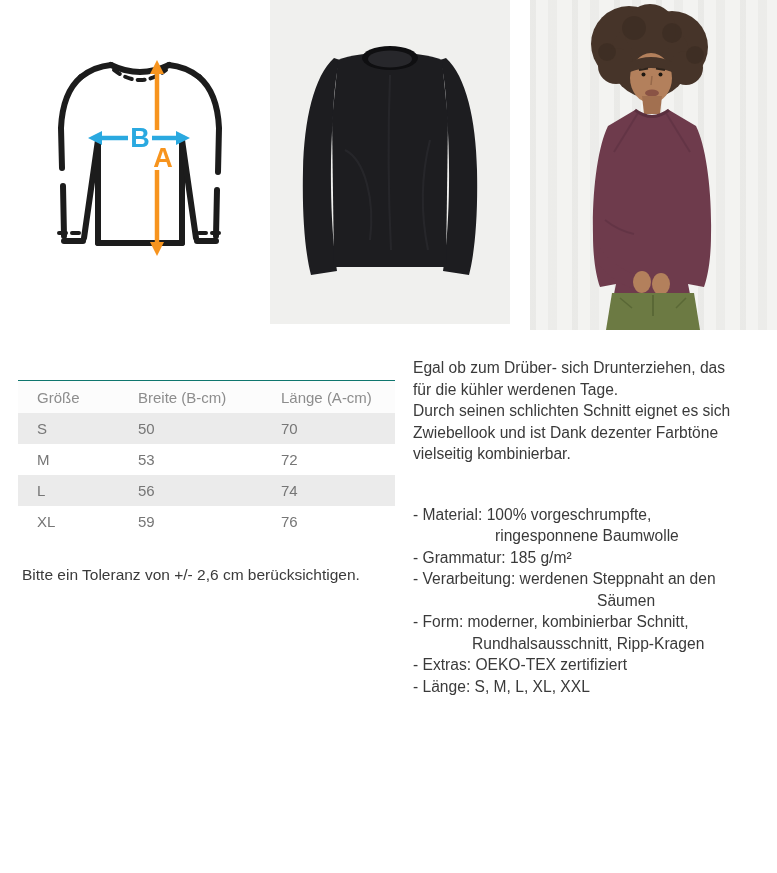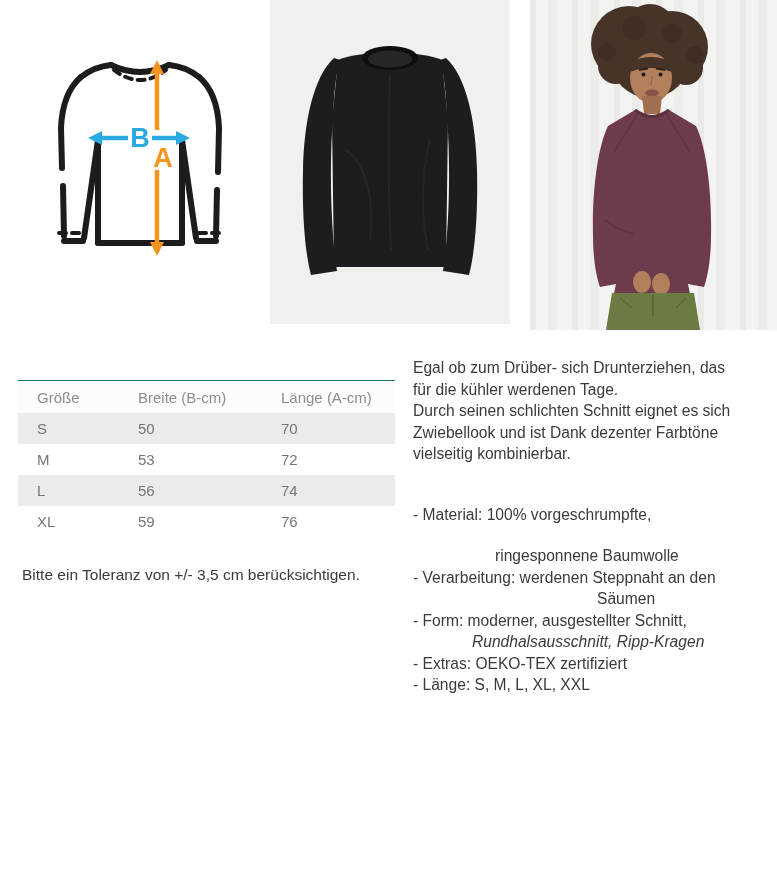--- a/index.html
+++ b/index.html
@@ -26,23 +26,23 @@
   #size-table th:first-child,#size-table td:first-child{padding-left:19px;}
   #size-table tr.stripe td{background:#ebebeb;}
 
   
   #tolerance-note{position:absolute;left:22px;top:566px;font-size:15.5px;color:#3a3a3a;white-space:nowrap;}
 
   
   #info-col{position:absolute;left:413px;top:357px;width:364px;font-size:15.6px;color:#3a3a3a;}
   #info-col .line{line-height:21.5px;white-space:nowrap;}
   #details-list{margin-top:39px;}
-  #details-list .ind-a{padding-left:82px;margin-top:20px;}
+  #details-list .ind-a{padding-left:82px;}
   #details-list .ind-b{padding-left:184px;}
-  #details-list .ind-c{padding-left:59px;font-style:italic;}
+  #details-list .ind-c{padding-left:59px;}
 </style>
 </head>
 <body>
 
 <div id="page">
 
   <div id="diagram-panel">
     <svg width="180" height="212" viewBox="0 0 180 212">
       <g fill="none" stroke="#1c1c1c" stroke-width="6" stroke-linecap="round" stroke-linejoin="round">
         <path d="M 61 15 C 50 16 40 20 31 27"></path>
@@ -178,35 +178,36 @@
         <td>74</td>
       </tr>
       <tr>
         <td>XL</td>
         <td>59</td>
         <td>76</td>
       </tr>
     </tbody>
   </table>
 
-  <div id="tolerance-note">Bitte ein Toleranz von +/- 3,5 cm berücksichtigen.</div>
+  <div id="tolerance-note">Bitte ein Toleranz von +/- 2,6 cm berücksichtigen.</div>
 
   <div id="info-col">
     <div id="description">
       <div class="line">Egal ob zum Drüber- sich Drunterziehen, das</div>
       <div class="line">für die kühler werdenen Tage.</div>
       <div class="line">Durch seinen schlichten Schnitt eignet es sich</div>
       <div class="line">Zwiebellook und ist Dank dezenter Farbtöne</div>
       <div class="line">vielseitig kombinierbar.</div>
     </div>
     <div id="details-list">
       <div class="line">- Material: 100% vorgeschrumpfte,</div>
       <div class="line ind-a">ringesponnene Baumwolle</div>
+      <div class="line">- Grammatur: 185 g/m²</div>
       <div class="line">- Verarbeitung: werdenen Steppnaht an den</div>
       <div class="line ind-b">Säumen</div>
-      <div class="line">- Form: moderner, ausgestellter Schnitt,</div>
+      <div class="line">- Form: moderner, kombinierbar Schnitt,</div>
       <div class="line ind-c">Rundhalsausschnitt, Ripp-Kragen</div>
       <div class="line">- Extras: OEKO-TEX zertifiziert</div>
       <div class="line">- Länge: S, M, L, XL, XXL</div>
     </div>
   </div>
 
 </div>
 
 </body></html>

